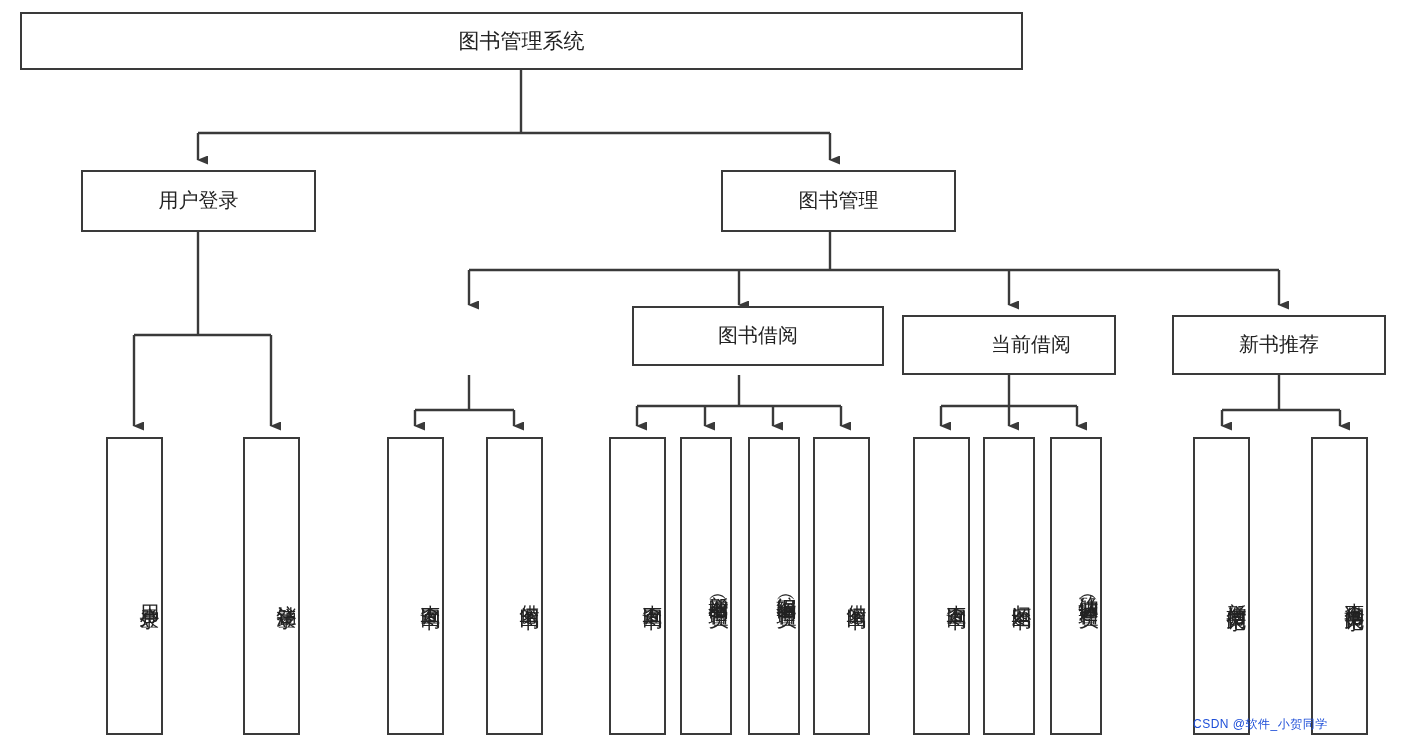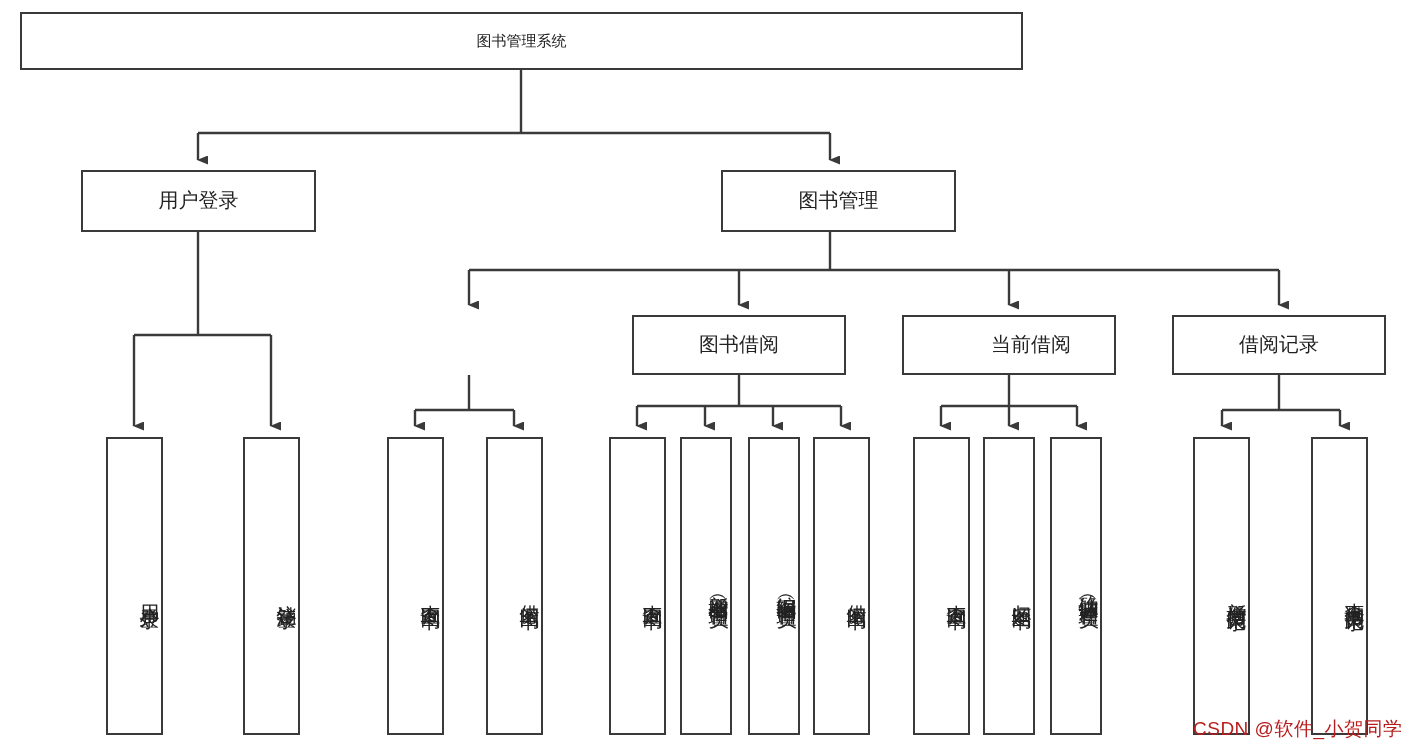--- a/index.html
+++ b/index.html
@@ -28,21 +28,21 @@
     box-sizing:border-box;
     background:#ffffff;
     border:2px solid #3a3a3a;
     display:flex;
     align-items:center;
     justify-content:center;
     color:#222222;
     line-height:1.18;
   }
   .node.root{
-    font-size:15px;
+    font-size:21px;
   }
   .node.lvl2{
     font-size:20px;
   }
   .node.lvl3{
     font-size:20px;
   }
   
   .node.leaf{
     writing-mode:vertical-rl;
@@ -58,22 +58,22 @@
     text-orientation:upright;
     white-space:pre;
     display:block;
   }
   
   .node.leaf.long{
     padding-top:6px;
   }
   .watermark{
     position:absolute;
-    color:#b91c1c;
-    font-size:19px;
+    color:#1d4ed8;
+    font-size:12px;
     letter-spacing:0.5px;
     white-space:nowrap;
     user-select:none;
   }
 </style>
 </head>
 <body>
 
 <div id="canvas">
 
@@ -131,28 +131,28 @@
     <span>图书管理系统</span>
   </div>
 
   <div class="node lvl2" style="left:81px; top:170px; width:235px; height:62px;">
     <span>用户登录</span>
   </div>
   <div class="node lvl2" style="left:721px; top:170px; width:235px; height:62px;">
     <span>图书管理</span>
   </div>
 
-  <div class="node lvl3" style="left:632px; top:315px; width:214px; height:60px;font-family:Liberation Serif, serif;">
+  <div class="node lvl3" style="left:632px; top:306px; width:252px; height:60px;font-family:Liberation Serif, serif;">
     <span>图书借阅</span>
   </div>
   <div class="node lvl3" style="left:902px; top:315px; width:214px; height:60px;padding-left:44px;">
     <span>当前借阅</span>
   </div>
   <div class="node lvl3" style="left:1172px; top:315px; width:214px; height:60px;">
-    <span>借阅记录</span>
+    <span>新书推荐</span>
   </div>
 
   <div class="node leaf" style="left:106px; top:437px; width:57px; height:298px;">
     <span class="cap">用户登录</span>
   </div>
   <div class="node leaf" style="left:243px; top:437px; width:57px; height:298px;">
     <span class="cap">注销登录</span>
   </div>
 
   <div class="node leaf" style="left:387px; top:437px; width:57px; height:298px;">

